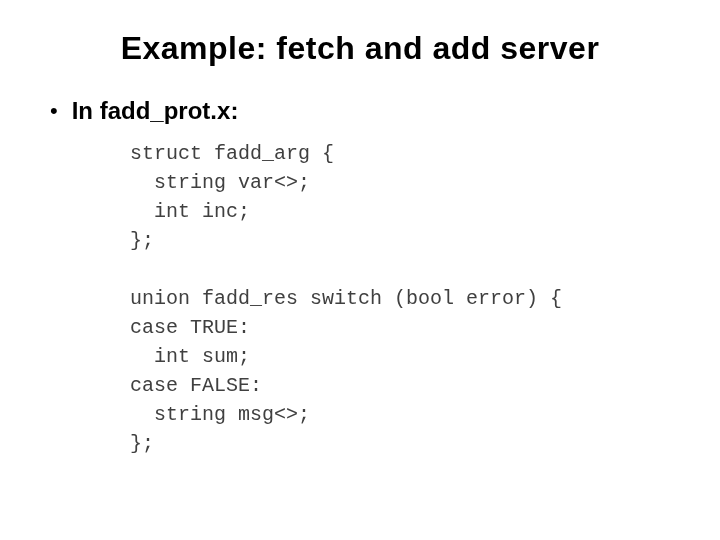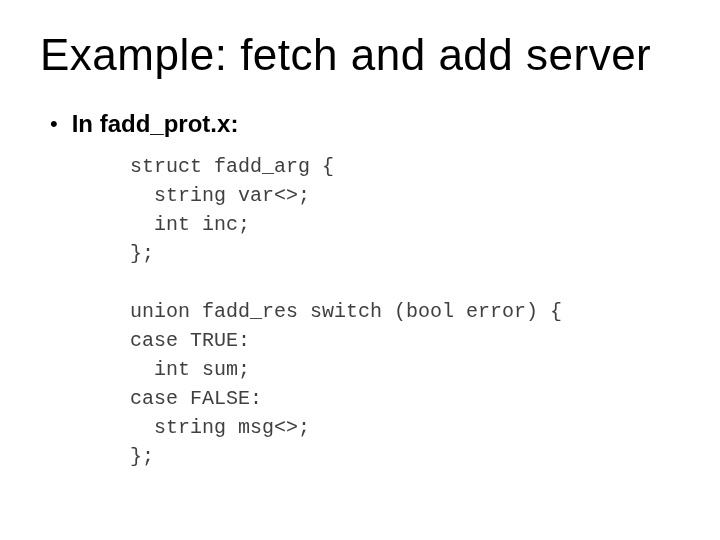--- a/index.html
+++ b/index.html
@@ -12,23 +12,23 @@
     color: #000;
     overflow: hidden;
   }
   .slide {
     width: 720px;
     height: 540px;
     box-sizing: border-box;
     padding: 30px 40px 20px 40px;
   }
   .title {
-    font-size: 44px;
-    font-weight: normal;
-    text-align: left;
+    font-size: 32px;
+    font-weight: bold;
+    text-align: center;
     margin: 0 0 30px 0;
     letter-spacing: 0.5px;
   }
   .bullet-row {
     display: flex;
     align-items: flex-start;
     margin-left: 10px;
     margin-bottom: 14px;
   }
   .bullet-dot {

